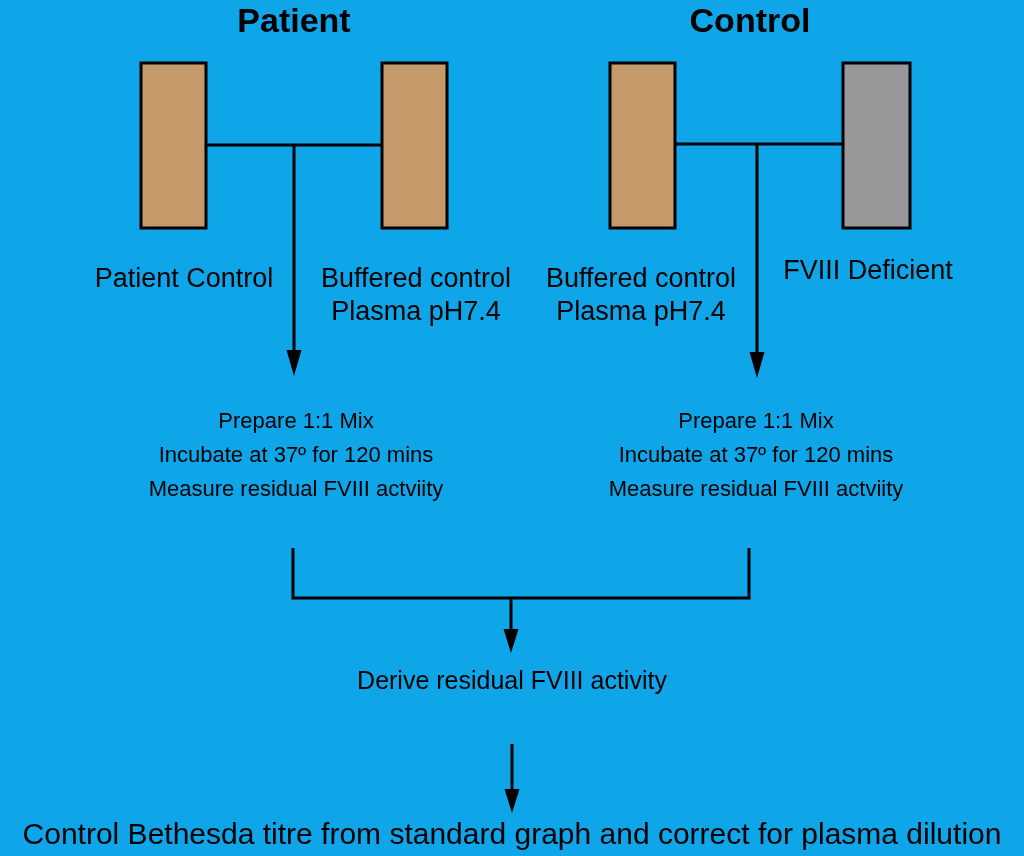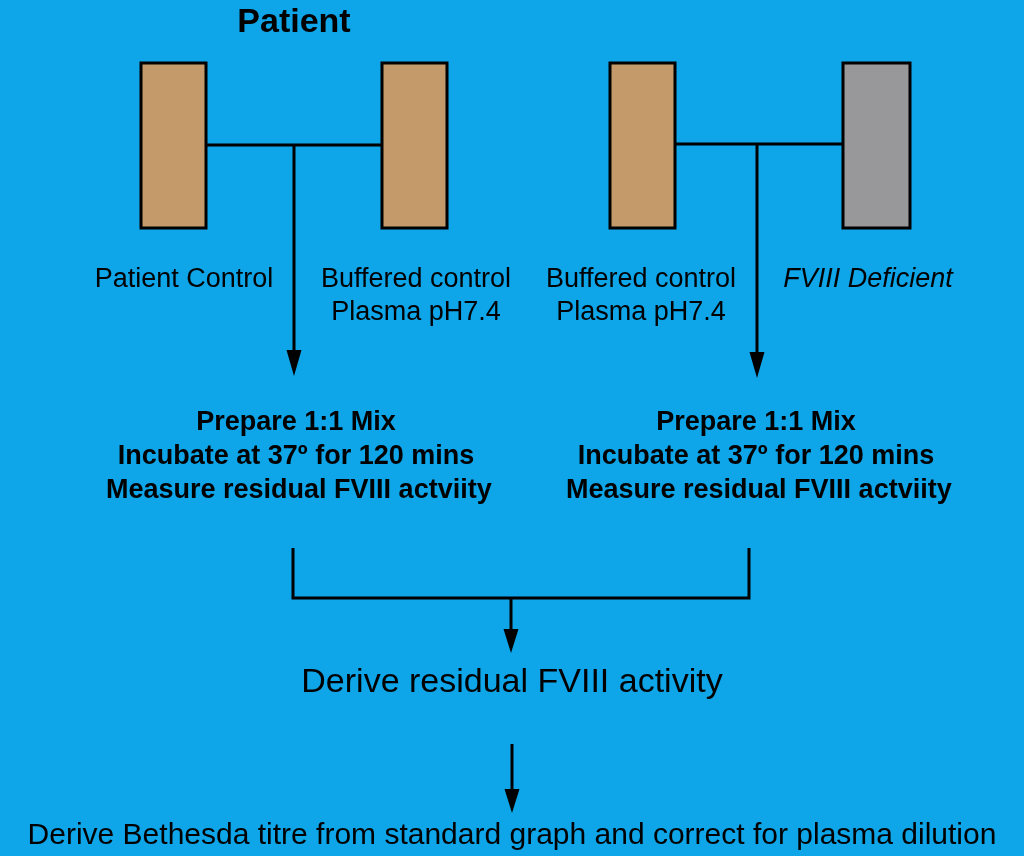--- a/index.html
+++ b/index.html
@@ -29,26 +29,25 @@
   .title {
     font-size: 34px;
     font-weight: bold;
     line-height: 36px;
   }
   .label {
     font-size: 27px;
     line-height: 33px;
   }
   .mix {
-    font-size: 27px;
+    font-size: 22px;
     line-height: 34px;
-    font-weight: bold;
   }
   .derive {
-    font-size: 34px;
+    font-size: 25px;
     line-height: 35px;
   }
   .footer {
     font-size: 30px;
     line-height: 34px;
   }
 </style>
 </head>
 <body>
 
@@ -73,46 +72,47 @@
     <path d="M293 548 L293 598 L749 598 L749 548" fill="none" stroke="#000000" stroke-width="3"></path>
 
     <line x1="511" y1="598" x2="511" y2="631" stroke="#000000" stroke-width="3"></line>
     <polygon points="503.5,629 518.5,629 511,653" fill="#000000"></polygon>
 
     <line x1="512" y1="744" x2="512" y2="791" stroke="#000000" stroke-width="3"></line>
     <polygon points="504.5,789 519.5,789 512,813" fill="#000000"></polygon>
   </svg>
 
   <div class="txt title" style="left:144px; top:2px; width:300px;">Patient</div>
+  <div class="txt title" style="left:600px; top:2px; width:300px;">Control</div>
 
   <div class="txt label" style="left:84px; top:262px; width:200px;">Patient Control</div>
   <div class="txt label" style="left:291px; top:262px; width:250px;">
     <div>Buffered control</div>
     <div>Plasma pH7.4</div>
   </div>
 
   <div class="txt label" style="left:516px; top:262px; width:250px;">
     <div>Buffered control</div>
     <div>Plasma pH7.4</div>
   </div>
-  <div class="txt label" style="left:743px; top:262px; width:250px;font-style:italic;">
+  <div class="txt label" style="left:743px; top:254px; width:250px;">
     <div>FVIII Deficient</div>
   </div>
 
   <div class="txt mix" style="left:106px; top:404px; width:380px;">
     <div>Prepare 1:1 Mix</div>
     <div>Incubate at 37º for 120 mins</div>
     <div>Measure residual FVIII actviity</div>
   </div>
 
   <div class="txt mix" style="left:566px; top:404px; width:380px;">
     <div>Prepare 1:1 Mix</div>
     <div>Incubate at 37º for 120 mins</div>
     <div>Measure residual FVIII actviity</div>
   </div>
 
   <div class="txt derive" style="left:62px; top:663px; width:900px;">
     <div>Derive residual FVIII activity</div>
   </div>
 
-  <div class="txt footer" style="left:0px; top:817px; width:1024px;">Derive Bethesda titre from standard graph and correct for plasma dilution</div>
+  <div class="txt footer" style="left:0px; top:817px; width:1024px;">Control Bethesda titre from standard graph and correct for plasma dilution</div>
 
 </div>
 
 </body></html>

